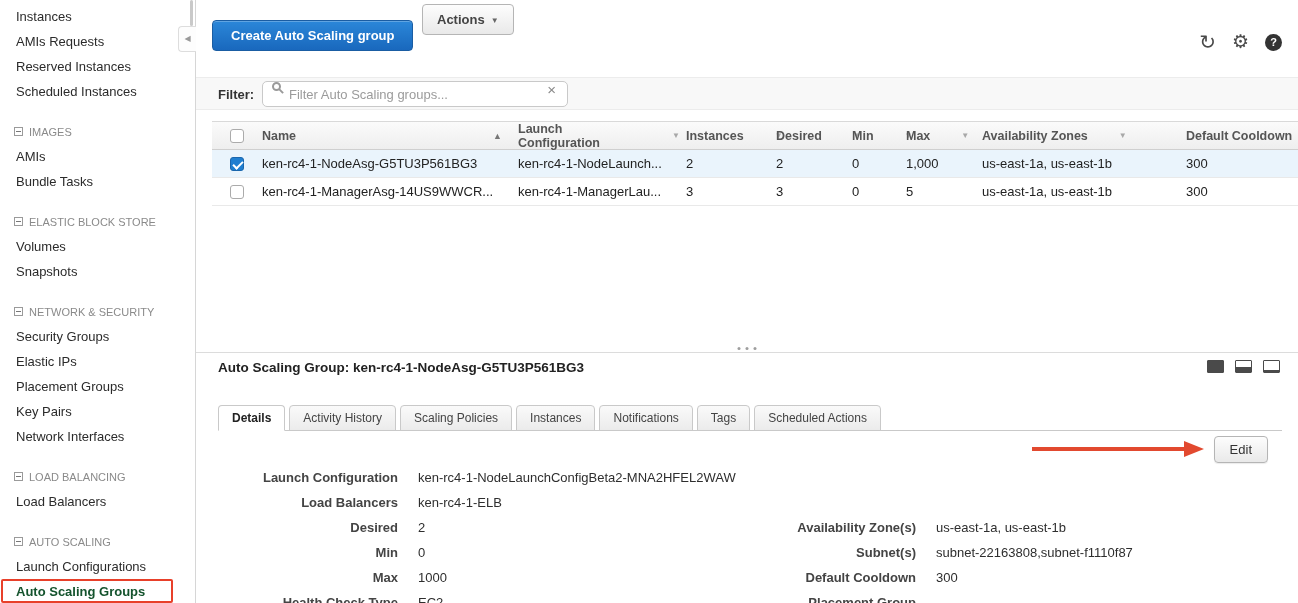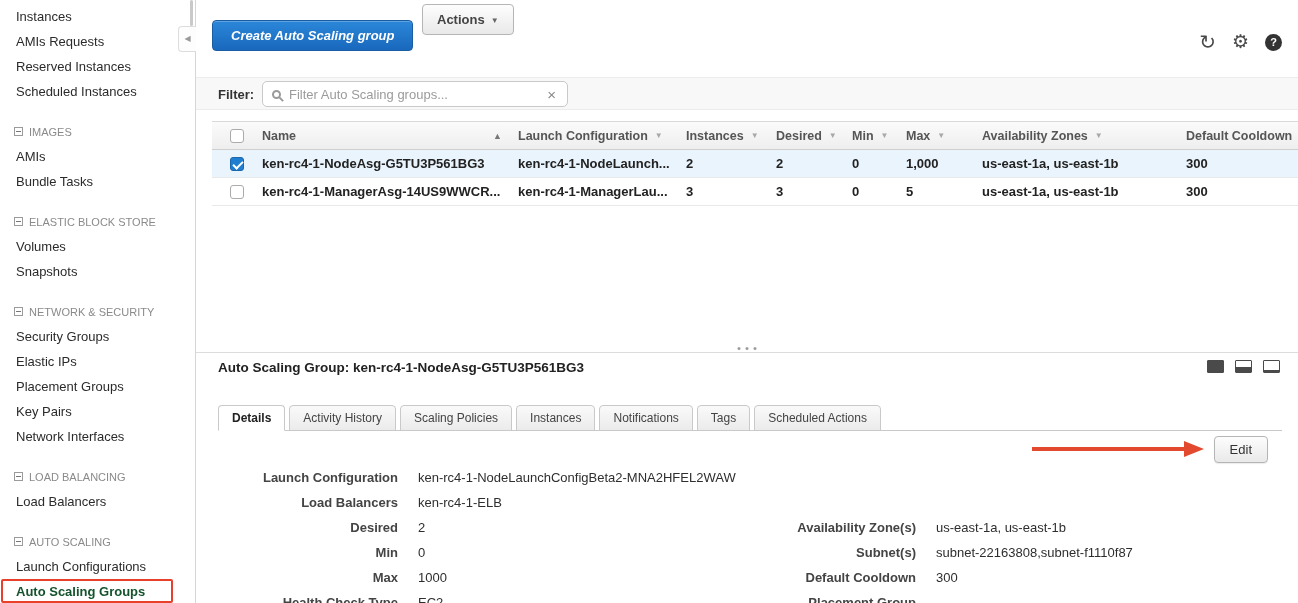--- a/index.html
+++ b/index.html
@@ -16,56 +16,56 @@
   .minus-icon { display:inline-block; width:9px; height:9px; border:1px solid #9a9a9a; position:relative; margin-right:6px; background:#fff; vertical-align:0px; }
   .minus-icon::after { content:''; position:absolute; left:1px; right:1px; top:3px; height:1px; background:#777; }
   .scroll-thumb { position:absolute; left:190px; top:0; width:3px; height:26px; background:#c9c9c9; border-radius:2px; }
   .collapse-handle { position:absolute; left:178px; top:26px; width:18px; height:26px; background:#fdfdfd; border:1px solid #ddd; border-right:none; border-radius:4px 0 0 4px; color:#9a9a9a; font-size:8px; line-height:24px; text-align:center; cursor:pointer; }
 
   
   .main { position:absolute; left:196px; top:0; right:0; height:100%; }
 
   .btn-primary { position:absolute; left:16px; top:20px; height:31px; line-height:29px; padding:0 18px;
     background:linear-gradient(#2b87d9,#1968bd); border:1px solid #1a5da3; border-radius:4px;
-    color:#fff; font-weight:bold; font-size:13px; cursor:pointer; box-shadow:inset 0 1px 0 rgba(255,255,255,.25);font-style:italic; }
+    color:#fff; font-weight:bold; font-size:13px; cursor:pointer; box-shadow:inset 0 1px 0 rgba(255,255,255,.25); }
   .btn-default { height:31px; line-height:29px; padding:0 14px;
     background:linear-gradient(#fdfdfd,#e9e9e9); border:1px solid #b5b5b5; border-radius:4px;
     color:#444; font-weight:bold; font-size:13px; cursor:pointer; }
   .actions-btn { position:absolute; left:226px; top:4px; }
   .caret-down { font-size:8px; color:#666; margin-left:6px; vertical-align:1px; }
 
   .top-icons { position:absolute; right:16px; top:33px; display:flex; align-items:center; gap:16px; }
   .icon-refresh { font-size:20px; color:#4a4a4a; cursor:pointer; line-height:18px; }
   .icon-gear { font-size:19px; color:#4a4a4a; cursor:pointer; line-height:18px; }
   .icon-help { width:17px; height:17px; border-radius:50%; background:#333; color:#fff; font-size:11px; font-weight:bold; text-align:center; line-height:17px; cursor:pointer; }
 
   
   .filter-bar { position:absolute; left:0; right:0; top:77px; height:33px; background:#f8f8f8; border-top:1px solid #ececec; border-bottom:1px solid #ececec; }
   .filter-label { position:absolute; left:22px; top:0; line-height:33px; font-size:13px; font-weight:bold; color:#333; }
-  .search-box { position:absolute; left:66px; top:3px; width:306px; height:26px; background:#fff; border:1px solid #c9c9c9; border-radius:5px; display:flex; align-items:center; padding:0 9px; }
+  .search-box { position:absolute; left:66px; top:3px; width:306px; height:26px; background:#fff; border:1px solid #c9c9c9; border-radius:5px; display:flex; padding:0 9px; }
   .mag { width:9px; height:9px; border:2px solid #9a9a9a; border-radius:50%; position:relative; flex:0 0 auto; }
   .mag::after { content:''; position:absolute; width:6px; height:2px; background:#9a9a9a; transform:rotate(45deg); right:-5px; bottom:-3px; }
   .search-box input { flex:1; border:none; outline:none; font-size:13px; color:#333; margin-left:8px; background:transparent; font-family:inherit; }
   .search-box input::placeholder { color:#9b9b9b; }
   .clear-x { color:#8a8a8a; font-size:15px; cursor:pointer; line-height:1; padding:0 2px; }
 
   .pagination { position:absolute; right:16px; top:77px; height:33px; display:flex; align-items:center; gap:13px; }
   .pg-icon { color:#c2c2c2; font-size:15px; font-weight:bold; cursor:pointer; line-height:1; }
   .pg-text { font-size:13px; font-weight:bold; color:#333; }
 
   
   .grid { position:absolute; left:16px; top:121px; width:1128px; }
   .grid-header { display:flex; height:29px; align-items:center;
     background:linear-gradient(#fbfbfb,#eeeeee); border-top:1px solid #d9d9d9; border-bottom:1px solid #cfcfcf; }
-  .grid-header .hcell { font-size:12.5px; font-weight:bold; color:#555; padding-left:6px; display:flex; align-items:center; cursor:pointer; }
+  .grid-header .hcell { font-size:12.5px; font-weight:bold; color:#555; padding-left:6px; display:flex; align-items:center; cursor:pointer;gap:24px; }
   .sort-asc { font-size:9px; color:#777; margin-left:auto; margin-right:10px; }
   .sort-caret { font-size:8px; color:#a8a8a8; margin-left:7px; }
   .grid-row { display:flex; height:28px; align-items:center; border-bottom:1px solid #e9e9e9; font-size:13px; color:#222; cursor:pointer; background:#fff; }
   .grid-row.selected { background:#eaf4fc; }
-  .cell { padding-left:6px; overflow:hidden; white-space:nowrap;font-weight:bold; }
+  .cell { padding-left:6px; overflow:hidden; white-space:nowrap; }
   .col-cb { width:44px; flex:0 0 auto; display:flex; justify-content:center; }
   .col-name { width:256px; flex:0 0 auto; }
   .col-launch { width:168px; flex:0 0 auto; }
   .col-inst { width:90px; flex:0 0 auto; }
   .col-des { width:76px; flex:0 0 auto; }
   .col-min { width:54px; flex:0 0 auto; }
   .col-max { width:76px; flex:0 0 auto; }
   .col-az { width:204px; flex:0 0 auto; }
   .col-cd { width:160px; flex:0 0 auto; }
   .cb { width:14px; height:14px; border:1px solid #ababab; border-radius:3px; background:#fff; position:relative; cursor:pointer; flex:0 0 auto; }

